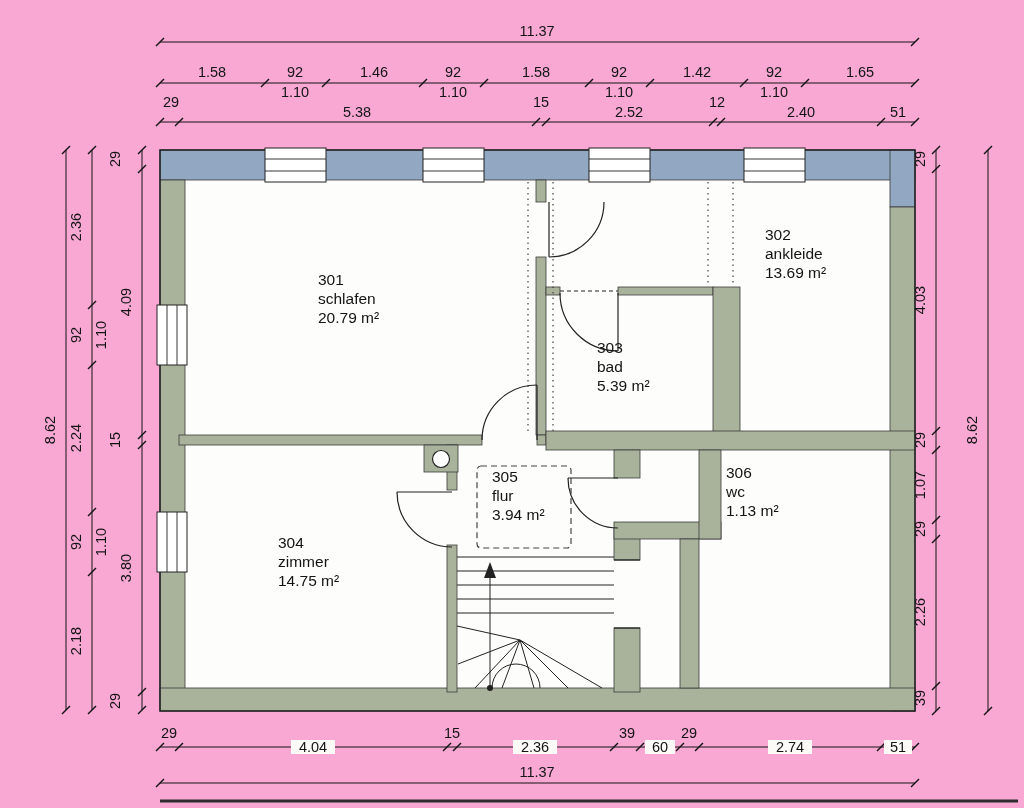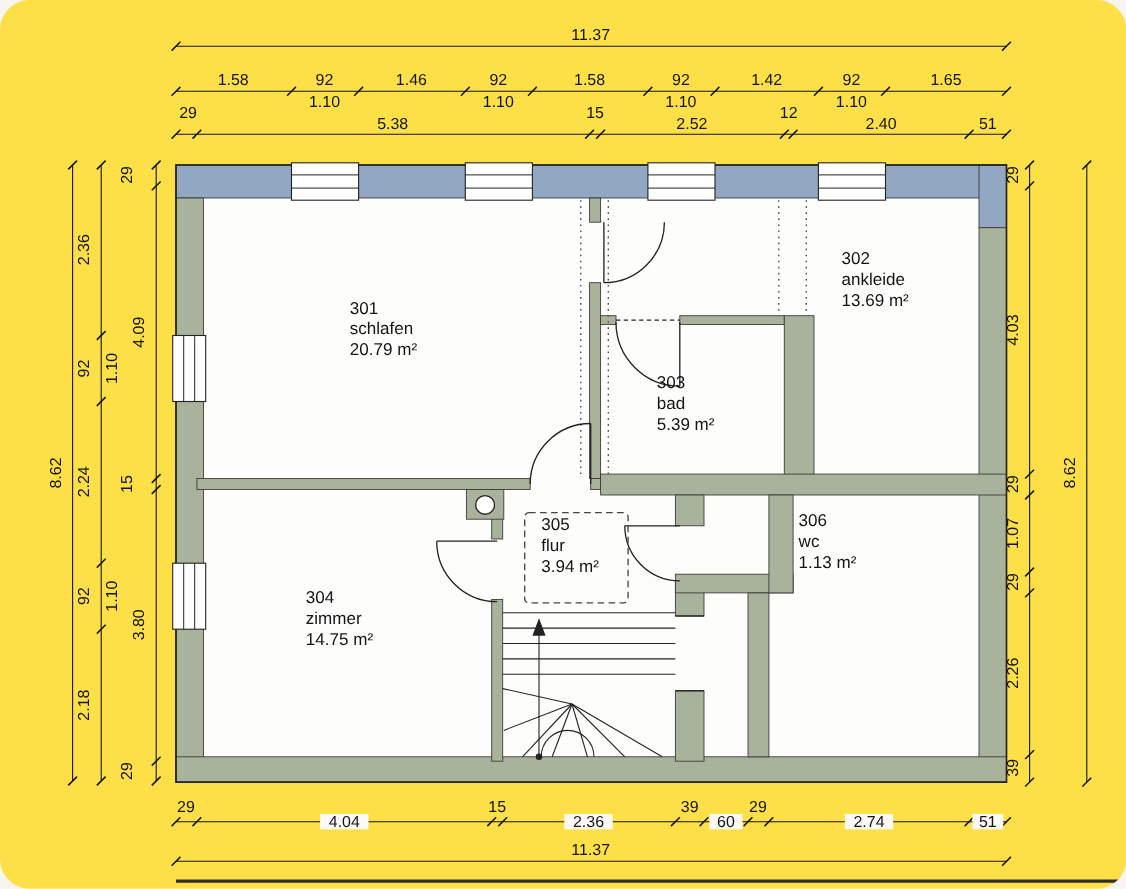--- a/index.html
+++ b/index.html
@@ -1,17 +1,17 @@
 <!DOCTYPE html>
 <html><head>
 <meta charset="utf-8">
 <style>
   html,body{margin:0;padding:0;background:#f6f5f2;}
-  .stage{position:relative;width:1024px;height:808px;background:#fde047;overflow:hidden;
-         font-family:"Liberation Sans",sans-serif;border-radius:27px;}
+  .stage{position:relative;width:1024px;height:808px;background:#f9a8d4;overflow:hidden;
+         font-family:"Liberation Sans",sans-serif;}
   svg{position:absolute;left:0;top:0;}
   .dim{font-family:"Liberation Sans",sans-serif;font-size:14.5px;fill:#141414;text-anchor:middle;}
   .room{font-family:"Liberation Sans",sans-serif;font-size:15.5px;fill:#141414;text-anchor:start;}
   .dline{stroke:#141414;stroke-width:1;}
   .dtick{stroke:#141414;stroke-width:1.4;fill:none;}
   .wall{fill:#a9b29b;stroke:#3a3a3a;stroke-width:.8;}
   .thinwall{fill:#a9b29b;stroke:#3a3a3a;stroke-width:.8;}
   .band{fill:#91a7c2;stroke:#3a3a3a;stroke-width:.8;}
   .win{fill:#ffffff;stroke:#222;stroke-width:1;}
   .winline{stroke:#222;stroke-width:.9;}

